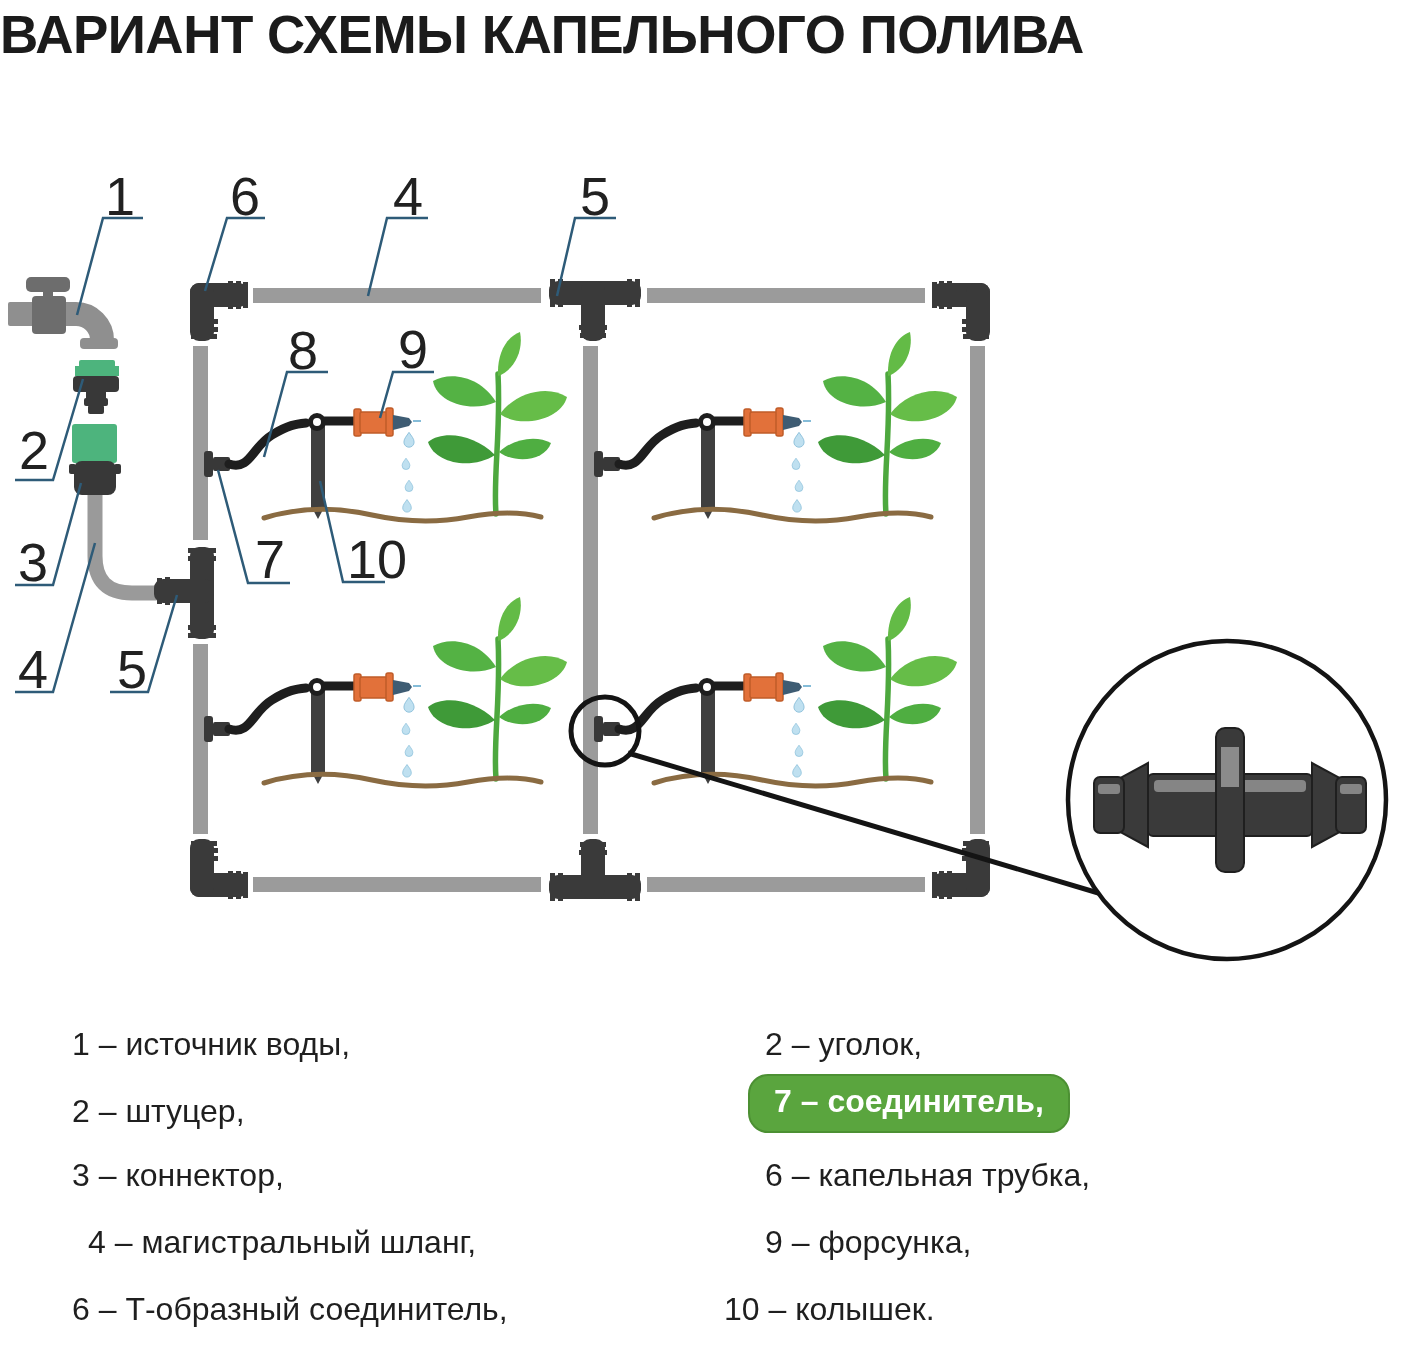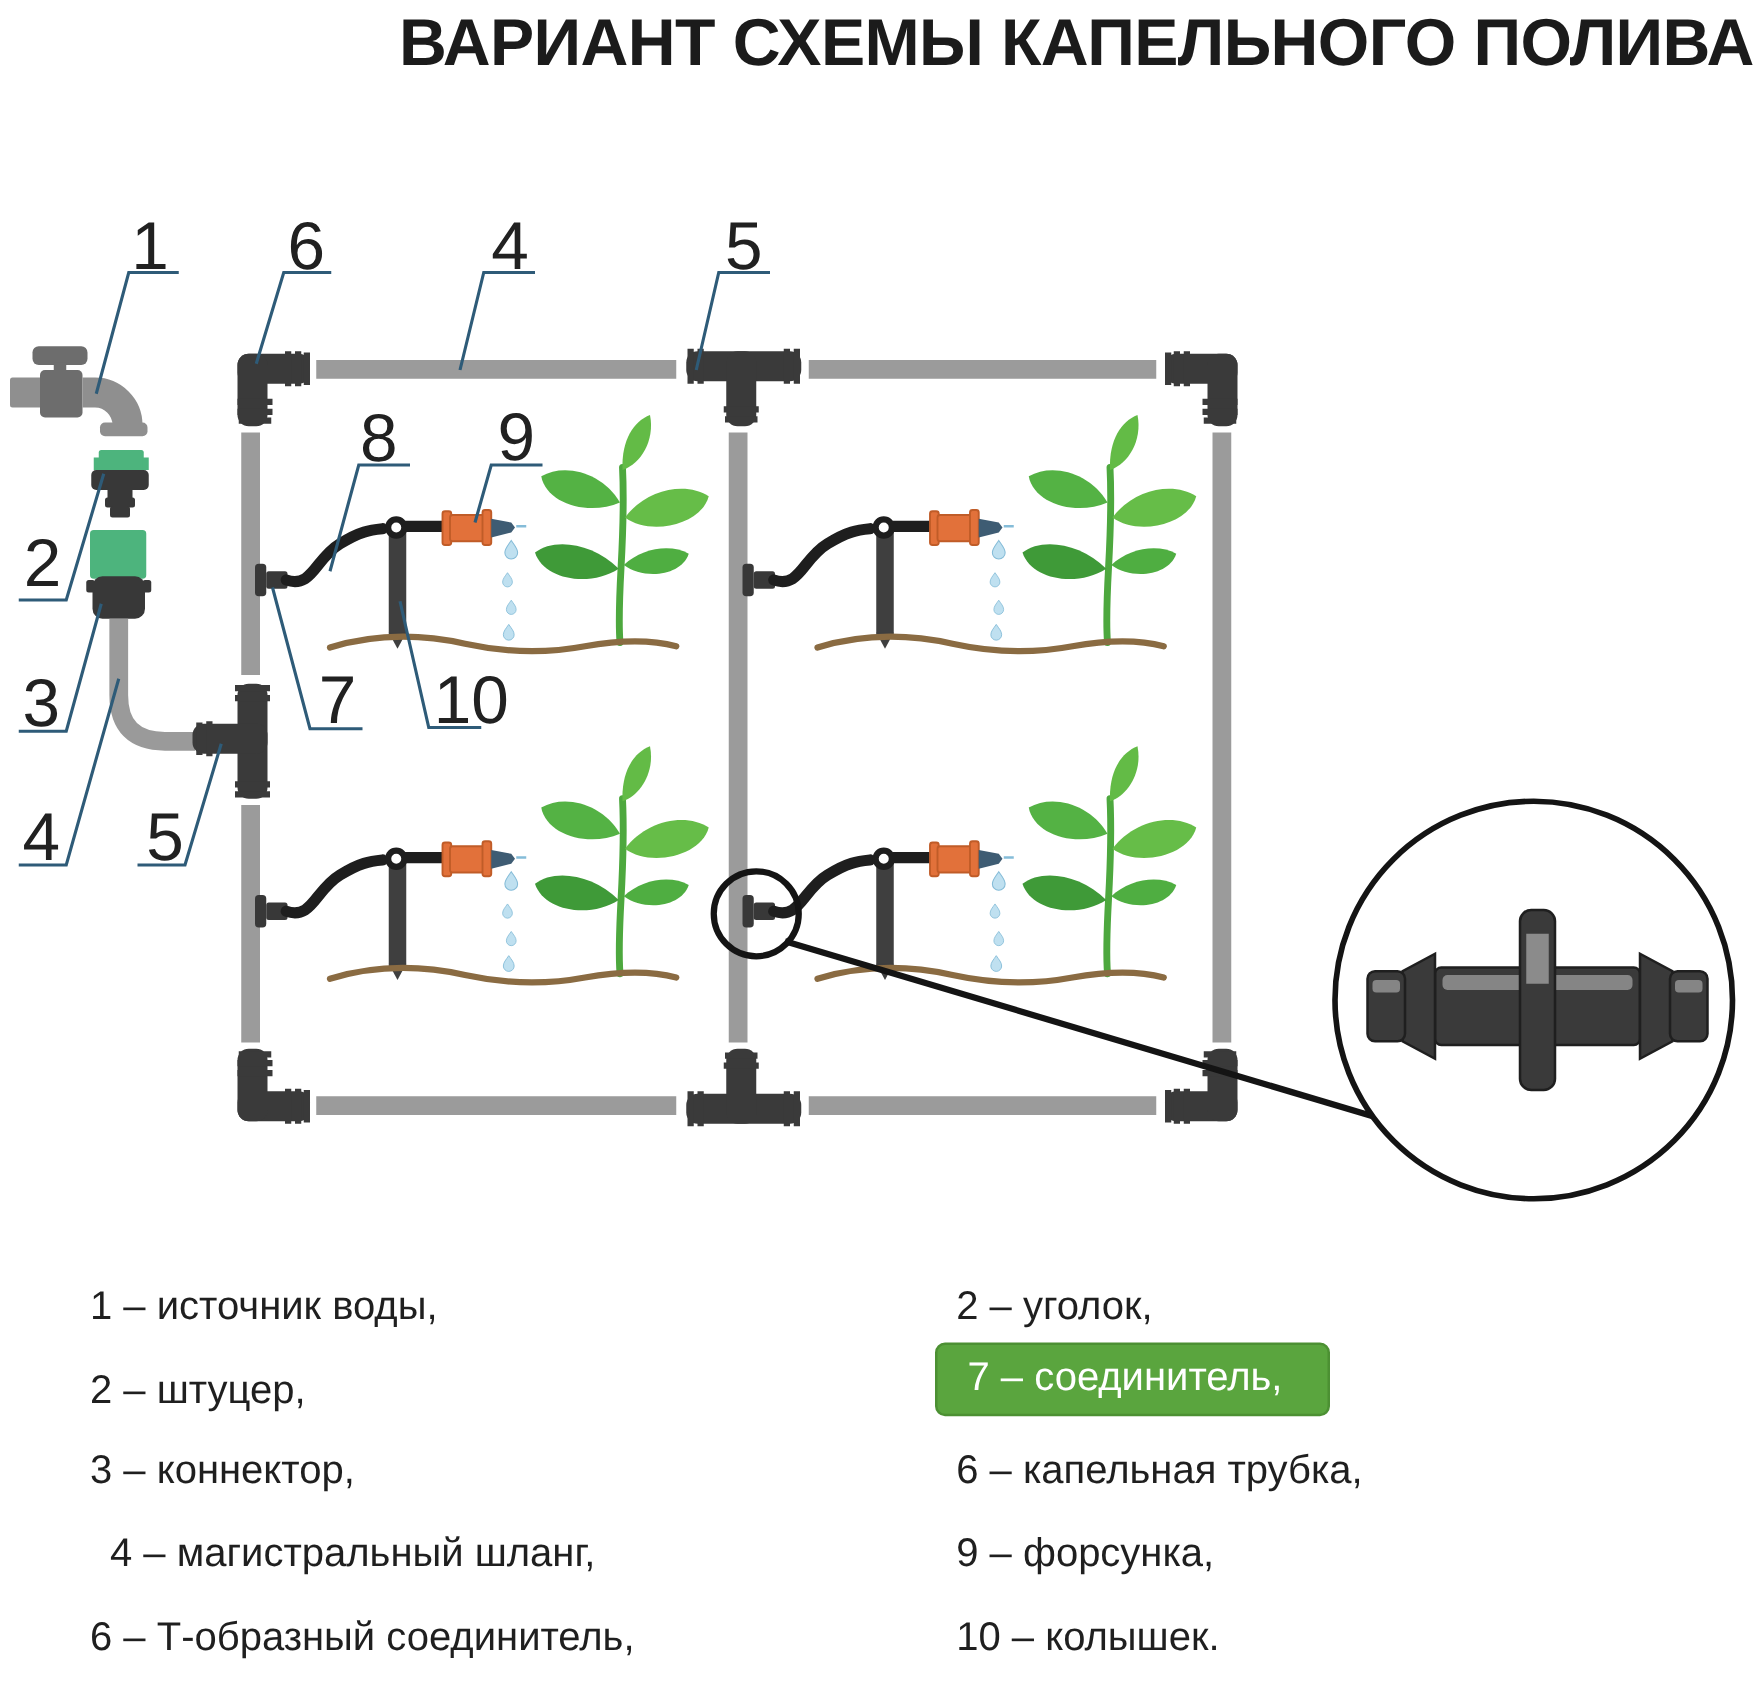--- a/index.html
+++ b/index.html
@@ -1,34 +1,34 @@
 <!DOCTYPE html>
 <html><head>
 <meta charset="utf-8">
 <style>
   html,body{margin:0;padding:0;}
   body{
     width:1403px;height:1354px;position:relative;background:#ffffff;overflow:hidden;
     font-family:"Liberation Sans","DejaVu Sans",sans-serif;
   }
   .title{
-    position:absolute;top:4px;left:0;width:100%;text-align:right;
+    position:absolute;top:4px;left:0;width:100%;text-align:left;
     font-size:53px;font-weight:700;letter-spacing:-0.5px;color:#1b1b1b;white-space:nowrap;
   }
   svg.schematic{position:absolute;left:0;top:0;}
   .callout{
     font-family:"Liberation Sans","DejaVu Sans",sans-serif;
     font-size:54px;fill:#212121;
   }
   .legend-item{
     position:absolute;font-size:32px;color:#1f1f1f;white-space:nowrap;line-height:1.1;
   }
   .legend-item.badge{
-    background:#5aa53e;border:2px solid #4c9033;border-radius:8px;
-    color:#ffffff;font-weight:400;padding:8px 36px 12px 24px;
+    background:#5aa53e;border:2px solid #4c9033;border-radius:20px;
+    color:#ffffff;font-weight:700;padding:8px 24px 12px 24px;
   }
 </style>
 </head>
 <body>
 
 <div class="title">ВАРИАНТ СХЕМЫ КАПЕЛЬНОГО ПОЛИВА</div>
 
 <svg class="schematic" width="1403" height="1354" viewBox="0 0 1403 1354" xmlns="http://www.w3.org/2000/svg" xmlns:xlink="http://www.w3.org/1999/xlink">
 
   <defs>
@@ -197,14 +197,14 @@
   <div class="legend-item" style="left:72px;top:1027px">1 – источник воды,</div>
   <div class="legend-item" style="left:72px;top:1094px">2 – штуцер,</div>
   <div class="legend-item" style="left:72px;top:1158px">3 – коннектор,</div>
   <div class="legend-item" style="left:88px;top:1225px">4 – магистральный шланг,</div>
   <div class="legend-item" style="left:72px;top:1292px">6 – Т-образный соединитель,</div>
 
   <div class="legend-item" style="left:765px;top:1027px">2 – уголок,</div>
   <div class="legend-item badge" style="left:748px;top:1074px">7 – соединитель,</div>
   <div class="legend-item" style="left:765px;top:1158px">6 – капельная трубка,</div>
   <div class="legend-item" style="left:765px;top:1225px">9 – форсунка,</div>
-  <div class="legend-item" style="left:765px;top:1292px">10 – колышек.</div>
+  <div class="legend-item" style="left:724px;top:1292px">10 – колышек.</div>
 </div>
 
 </body></html>

